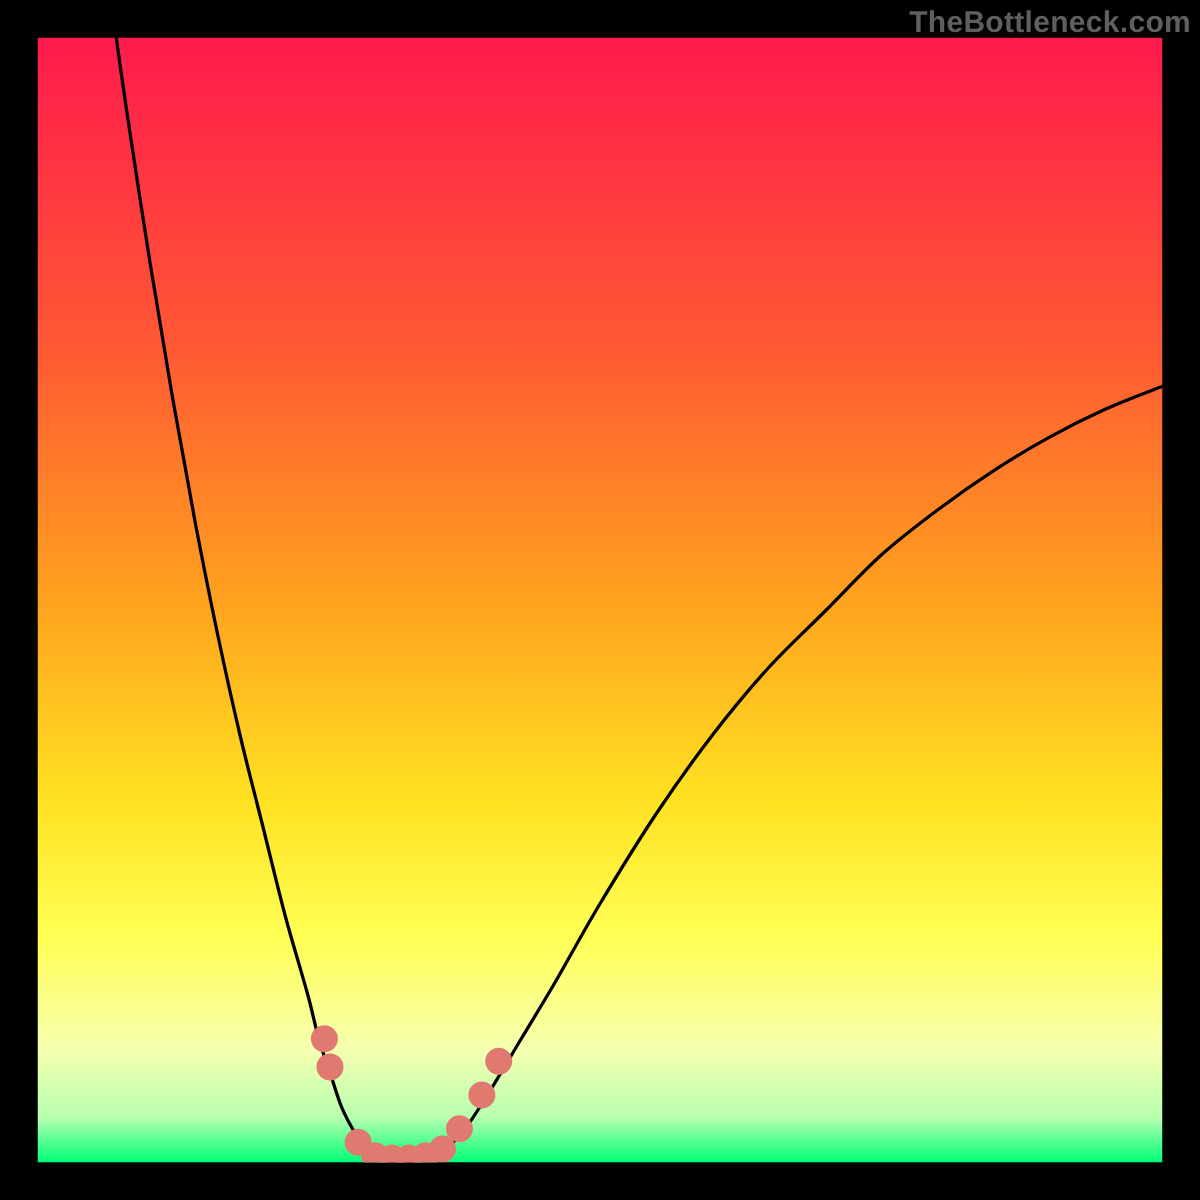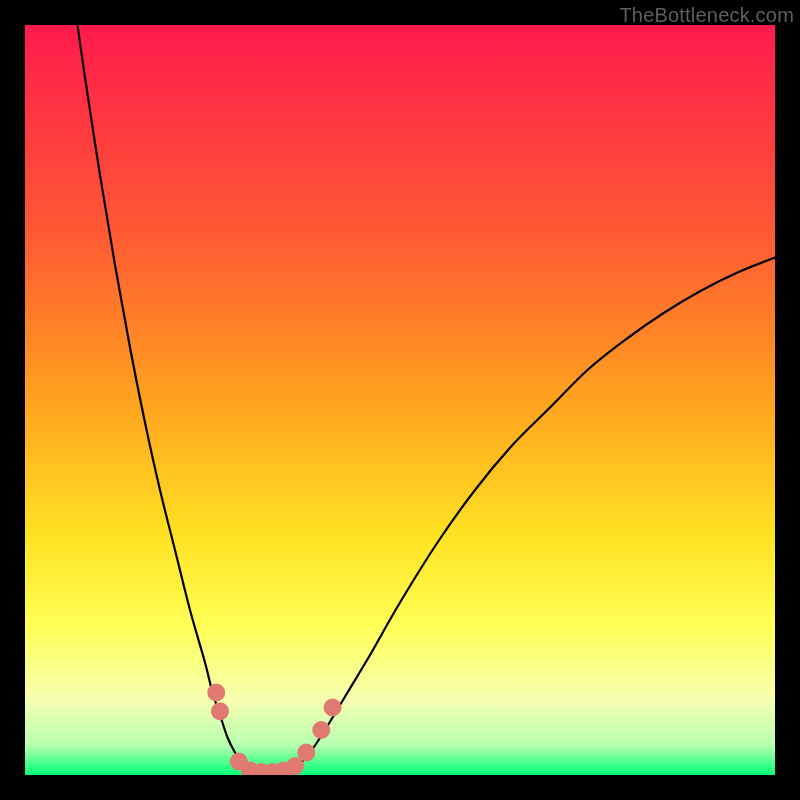--- a/index.html
+++ b/index.html
@@ -25,21 +25,21 @@
     top: 0;
     width: 750px;
     height: 750px;
   }
   .attribution {
     position: absolute;
     right: 6px;
     top: 4px;
     color: #5f5f5f;
     font-size: 20px;
-    font-weight: 400;
+    font-weight: 700;
     font-family: Arial, sans-serif;
     letter-spacing: 0.2px;
   }
 </style>
 </head>
 <body>
 
 <div class="frame">
   <svg class="plot-area" viewBox="0 0 750 750" preserveAspectRatio="none">
     <defs>

